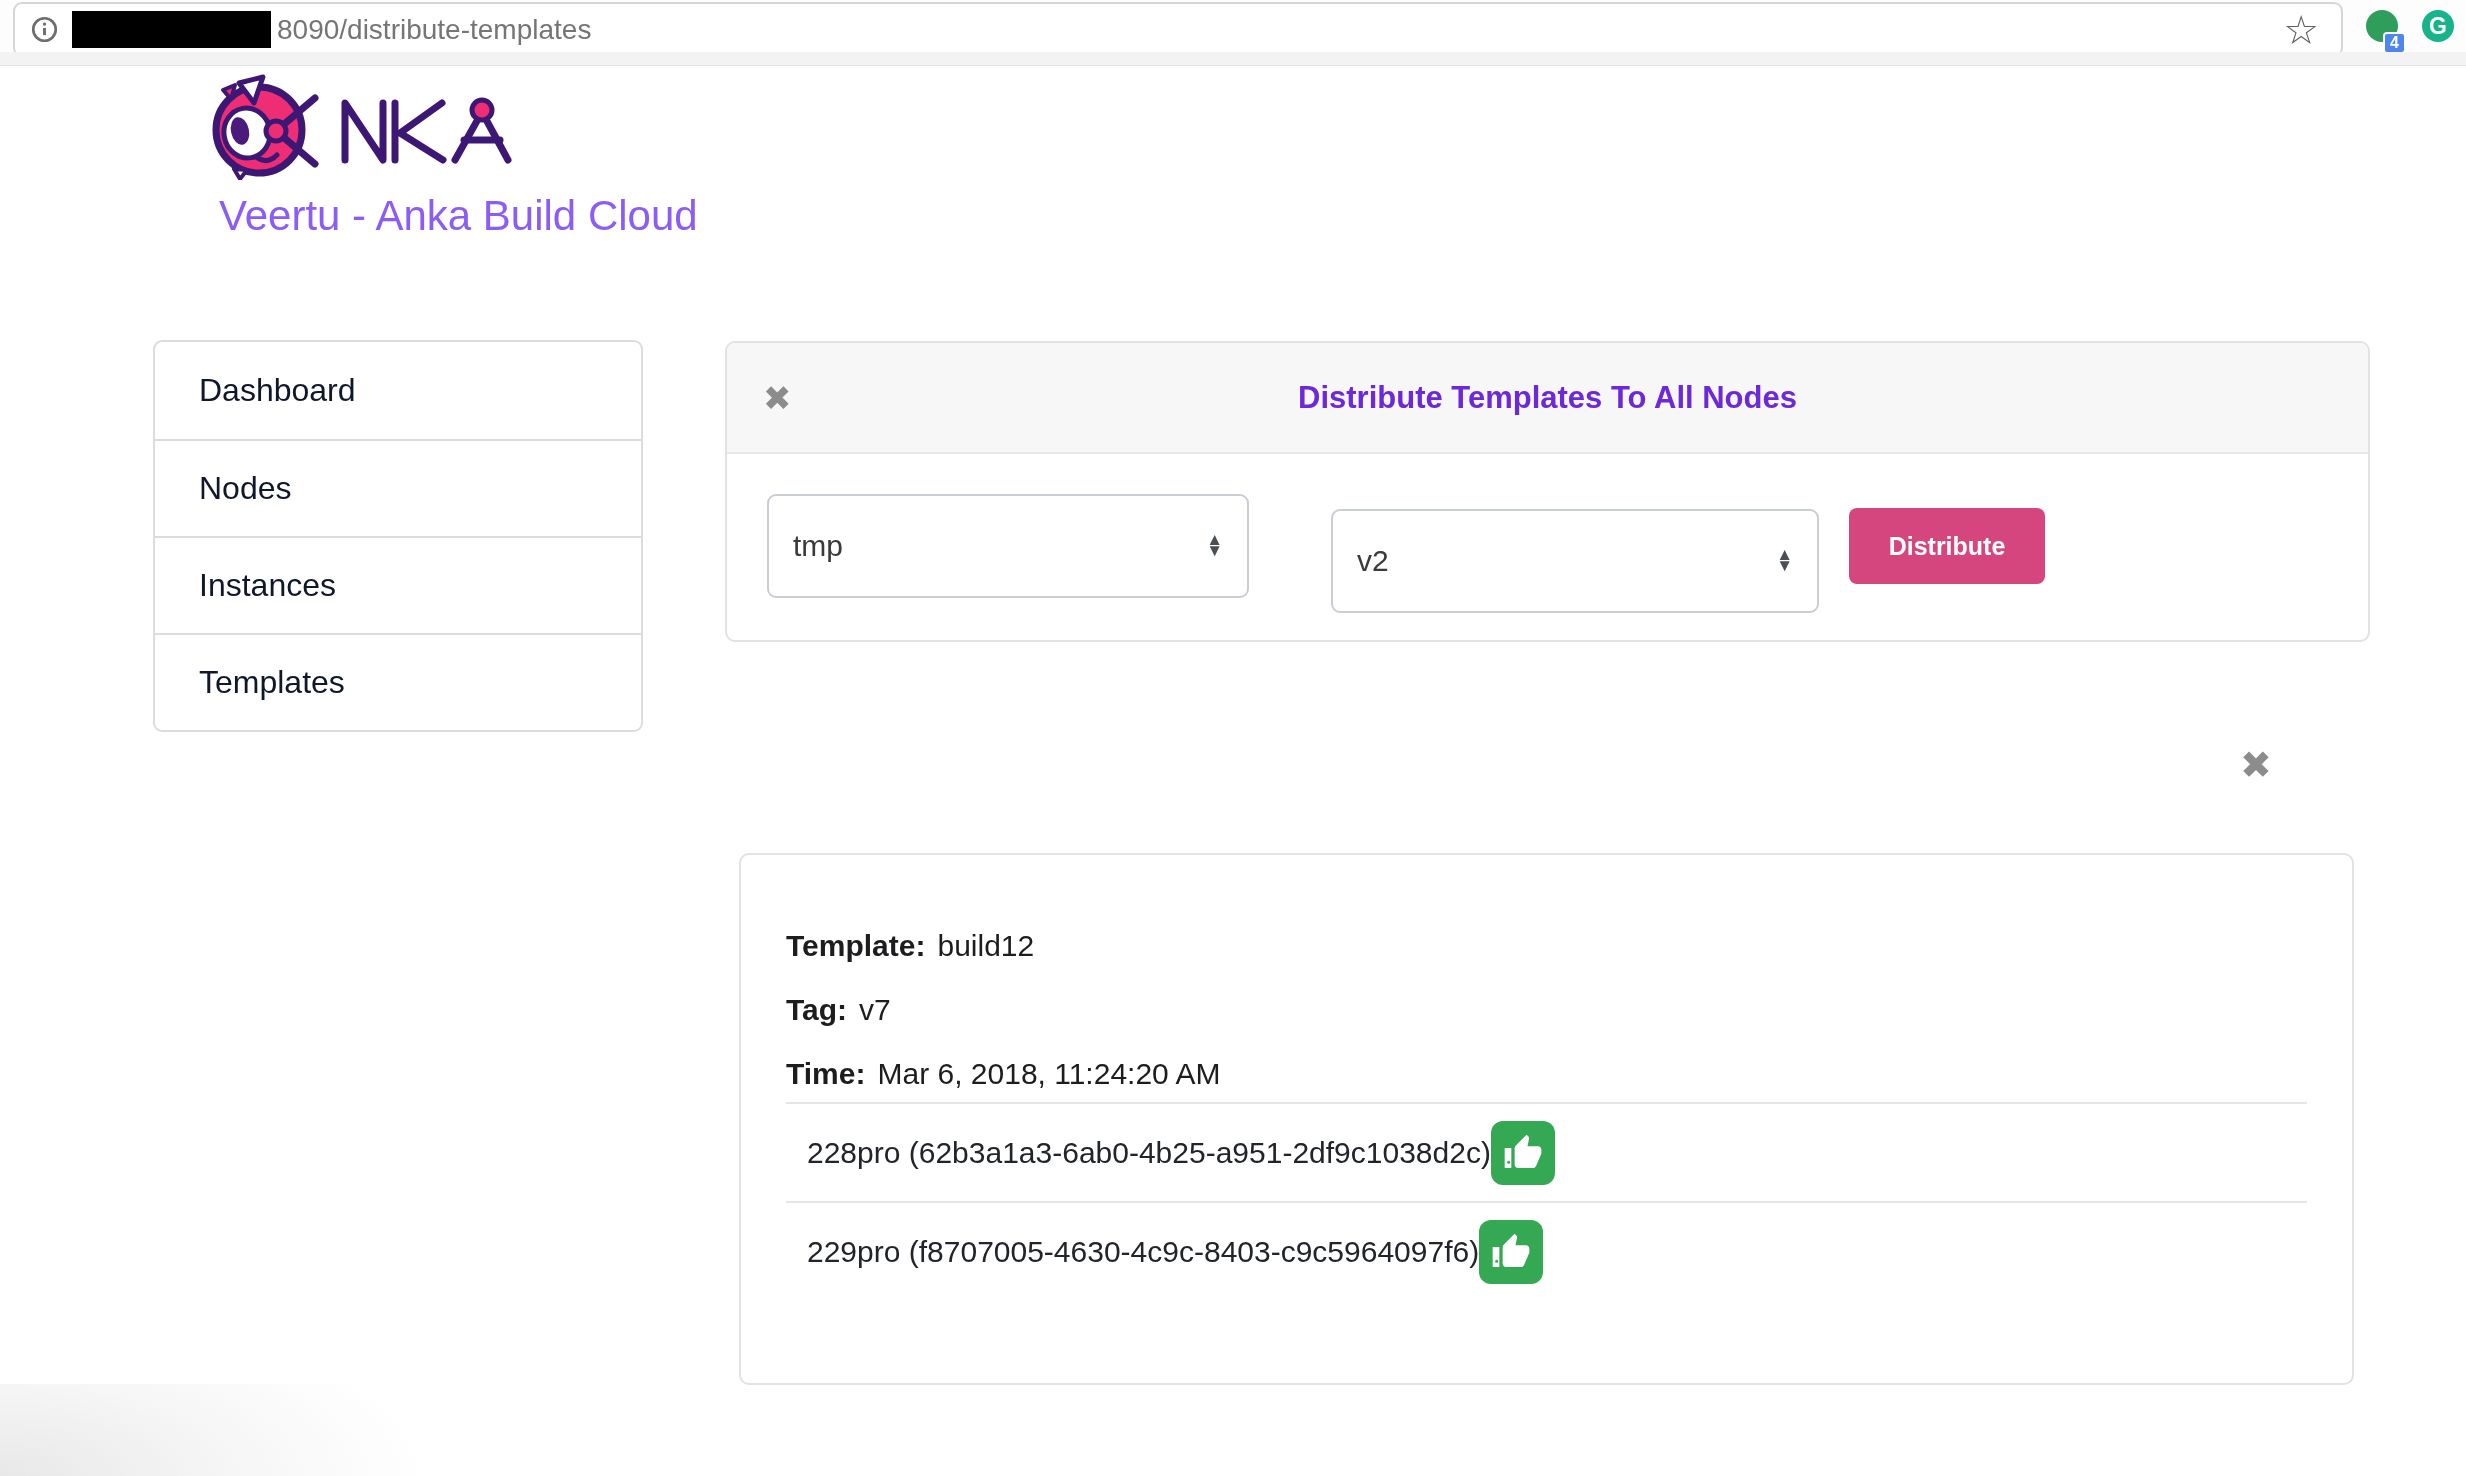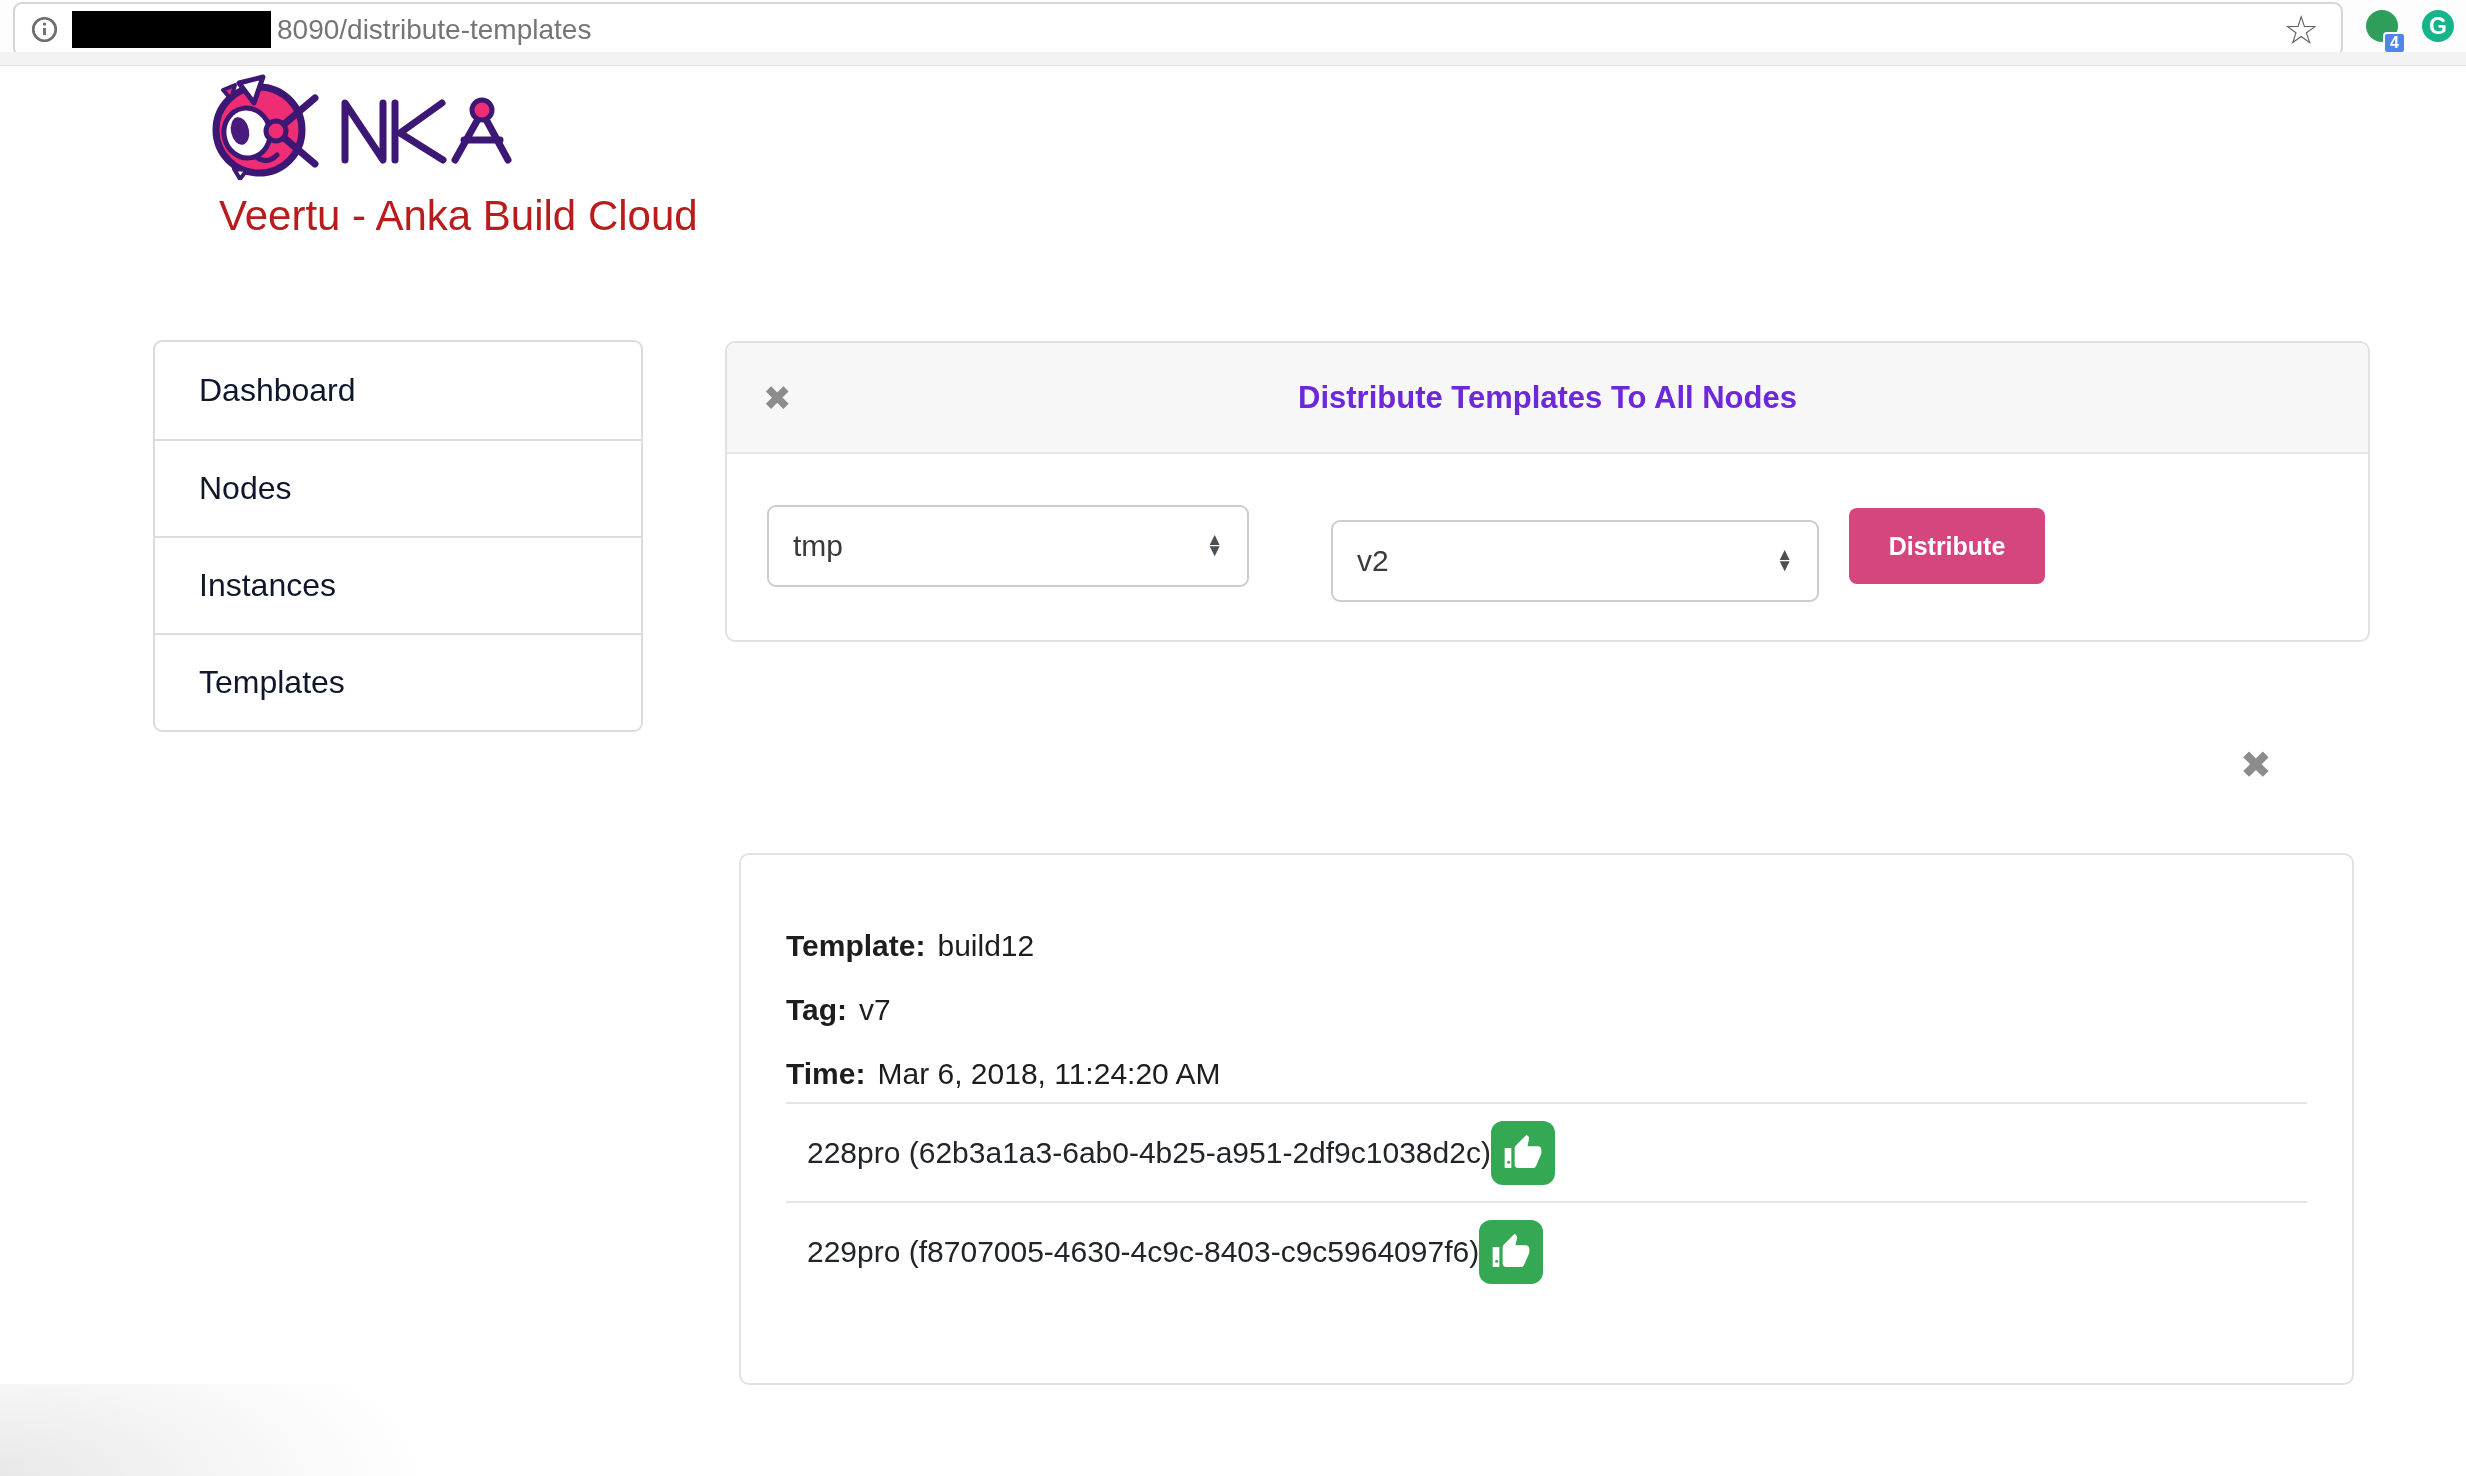--- a/index.html
+++ b/index.html
@@ -25,39 +25,39 @@
   .ext-circle { width:32px; height:32px; border-radius:50%; position:relative; }
   .ext-green { background:#2f9e5a; }
   .ext-badge { position:absolute; right:-8px; bottom:-12px; width:23px; height:22px;
     background:#4e86ec; color:#fff; font-size:16px; font-weight:bold; border-radius:4px;
     display:flex; align-items:center; justify-content:center; border:2px solid #fff; }
   .ext-grammarly { background:#17b38b; color:#fff; display:flex; align-items:center;
     justify-content:center; font-size:23px; font-weight:bold; }
 
   
   .logo { position:absolute; left:210px; top:58px; width:310px; height:122px; }
-  .brand-title { position:absolute; left:219px; top:192px; font-size:42px; color:#b91c1c; }
+  .brand-title { position:absolute; left:219px; top:192px; font-size:42px; color:#8b5cf6; }
 
   
   .sidebar { position:absolute; left:153px; top:340px; width:490px;
     border:2px solid #dcdcdc; border-radius:9px; background:#fff; overflow:hidden; }
   .side-item { height:97px; display:flex; align-items:center; padding-left:44px;
     font-size:32px; color:#0f172a; cursor:pointer; }
   .side-item + .side-item { border-top:2px solid #dcdcdc; }
 
   
   .panel { position:absolute; left:725px; top:341px; width:1645px; height:301px;
     border:2px solid #e2e2e2; border-radius:10px; background:#fff; }
   .panel-header { height:111px; background:#f7f7f7; border-bottom:2px solid #e8e8e8;
     border-radius:8px 8px 0 0; position:relative; display:flex; align-items:center; justify-content:center; }
   .close-x { color:#8c8c8c; font-size:34px; font-weight:bold; line-height:1; cursor:pointer; }
   .panel-close { position:absolute; left:36px; top:50%; transform:translateY(-50%); }
   .panel-title { font-size:31px; font-weight:bold; color:#6d28d9; }
   .panel-body { height:184px; display:flex; align-items:center; padding-left:40px; }
-  .fake-select { height:82px; border:2px solid #c9ced4; border-radius:9px; background:#fff;
+  .fake-select { height:104px; border:2px solid #c9ced4; border-radius:9px; background:#fff;
     display:flex; align-items:center; padding:0 24px; font-size:30px; color:#3a3a3a;
     justify-content:space-between; cursor:pointer; }
   .sel-template { width:482px; margin-right:82px; }
   .sel-tag { width:488px; margin-right:30px;margin-top:30px; }
   .spin { display:flex; flex-direction:column; line-height:0.62; font-size:17px; color:#4a4f54; }
   .btn-distribute { width:196px; height:76px; background:#d5457e; border:none; border-radius:8px;
     color:#fff; font-size:25px; font-weight:bold; cursor:pointer;
     font-family:"Liberation Sans","DejaVu Sans",sans-serif; }
 
   

